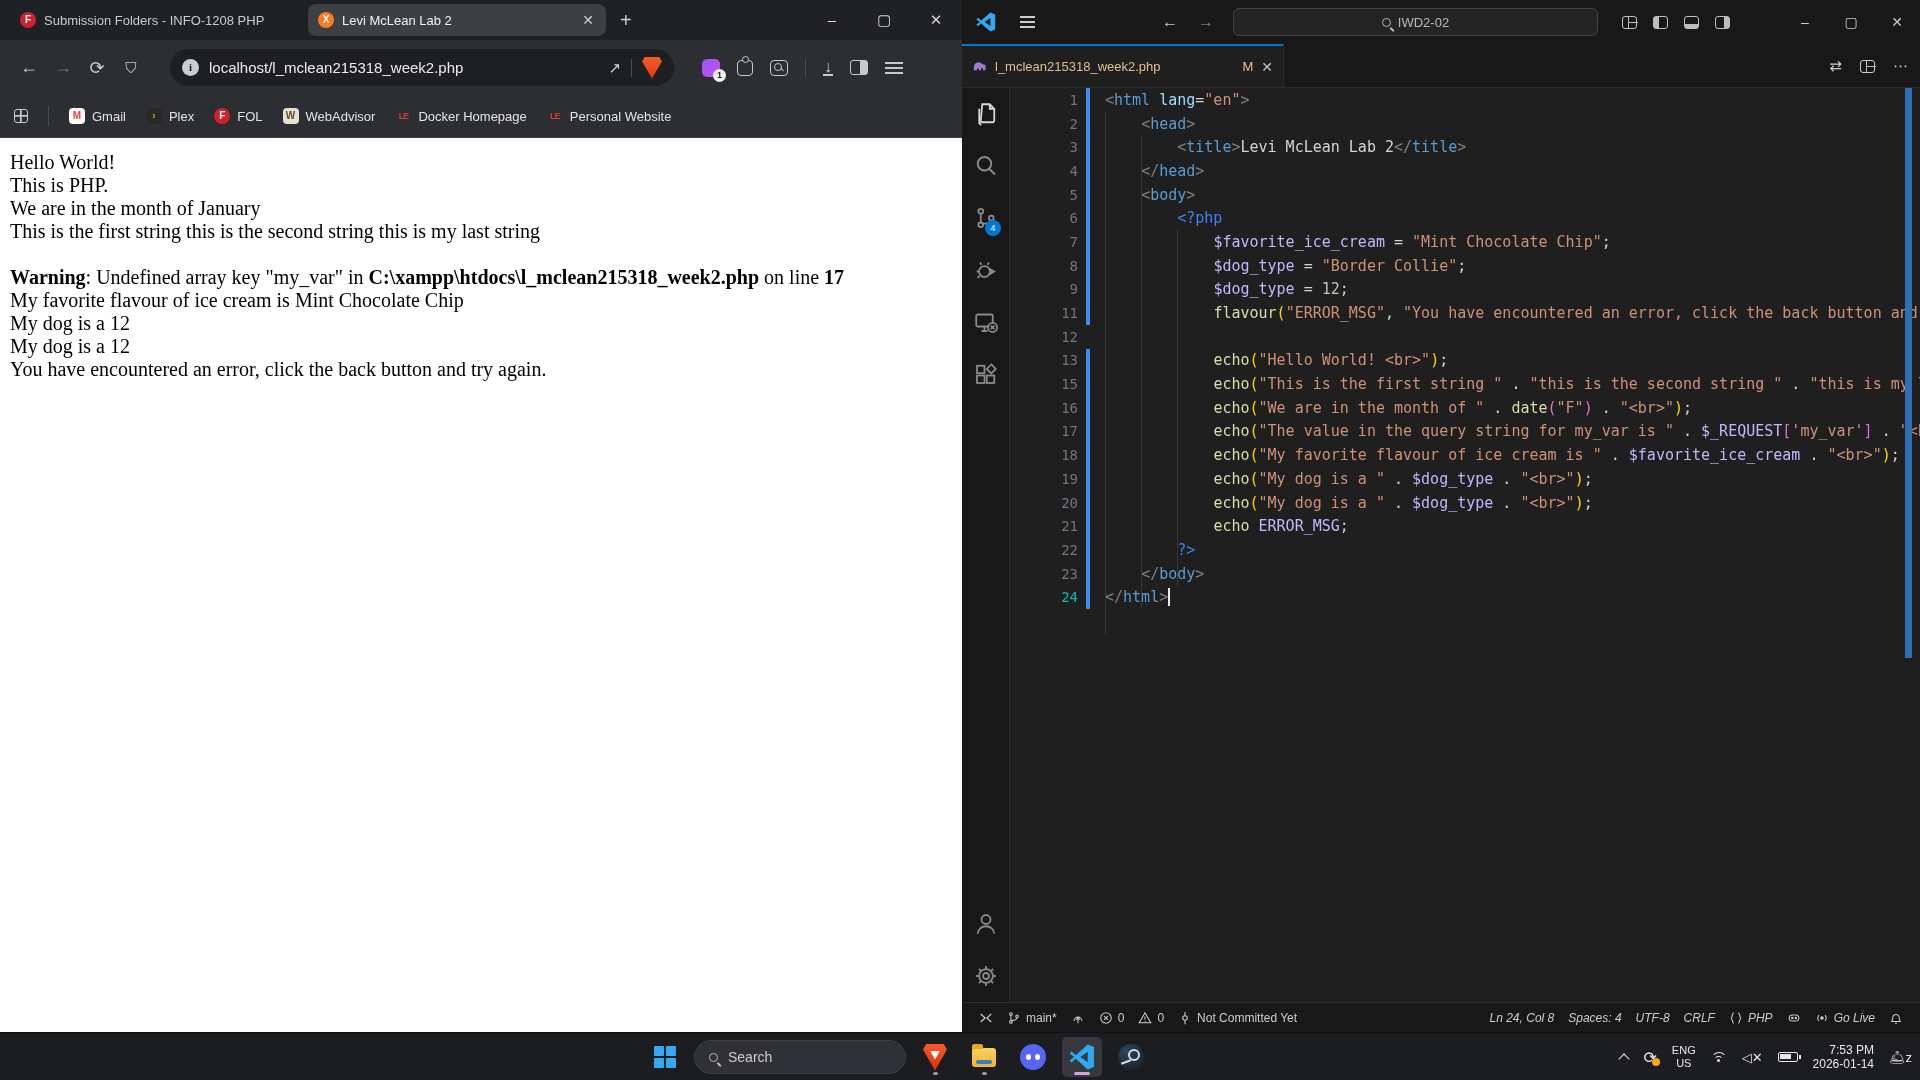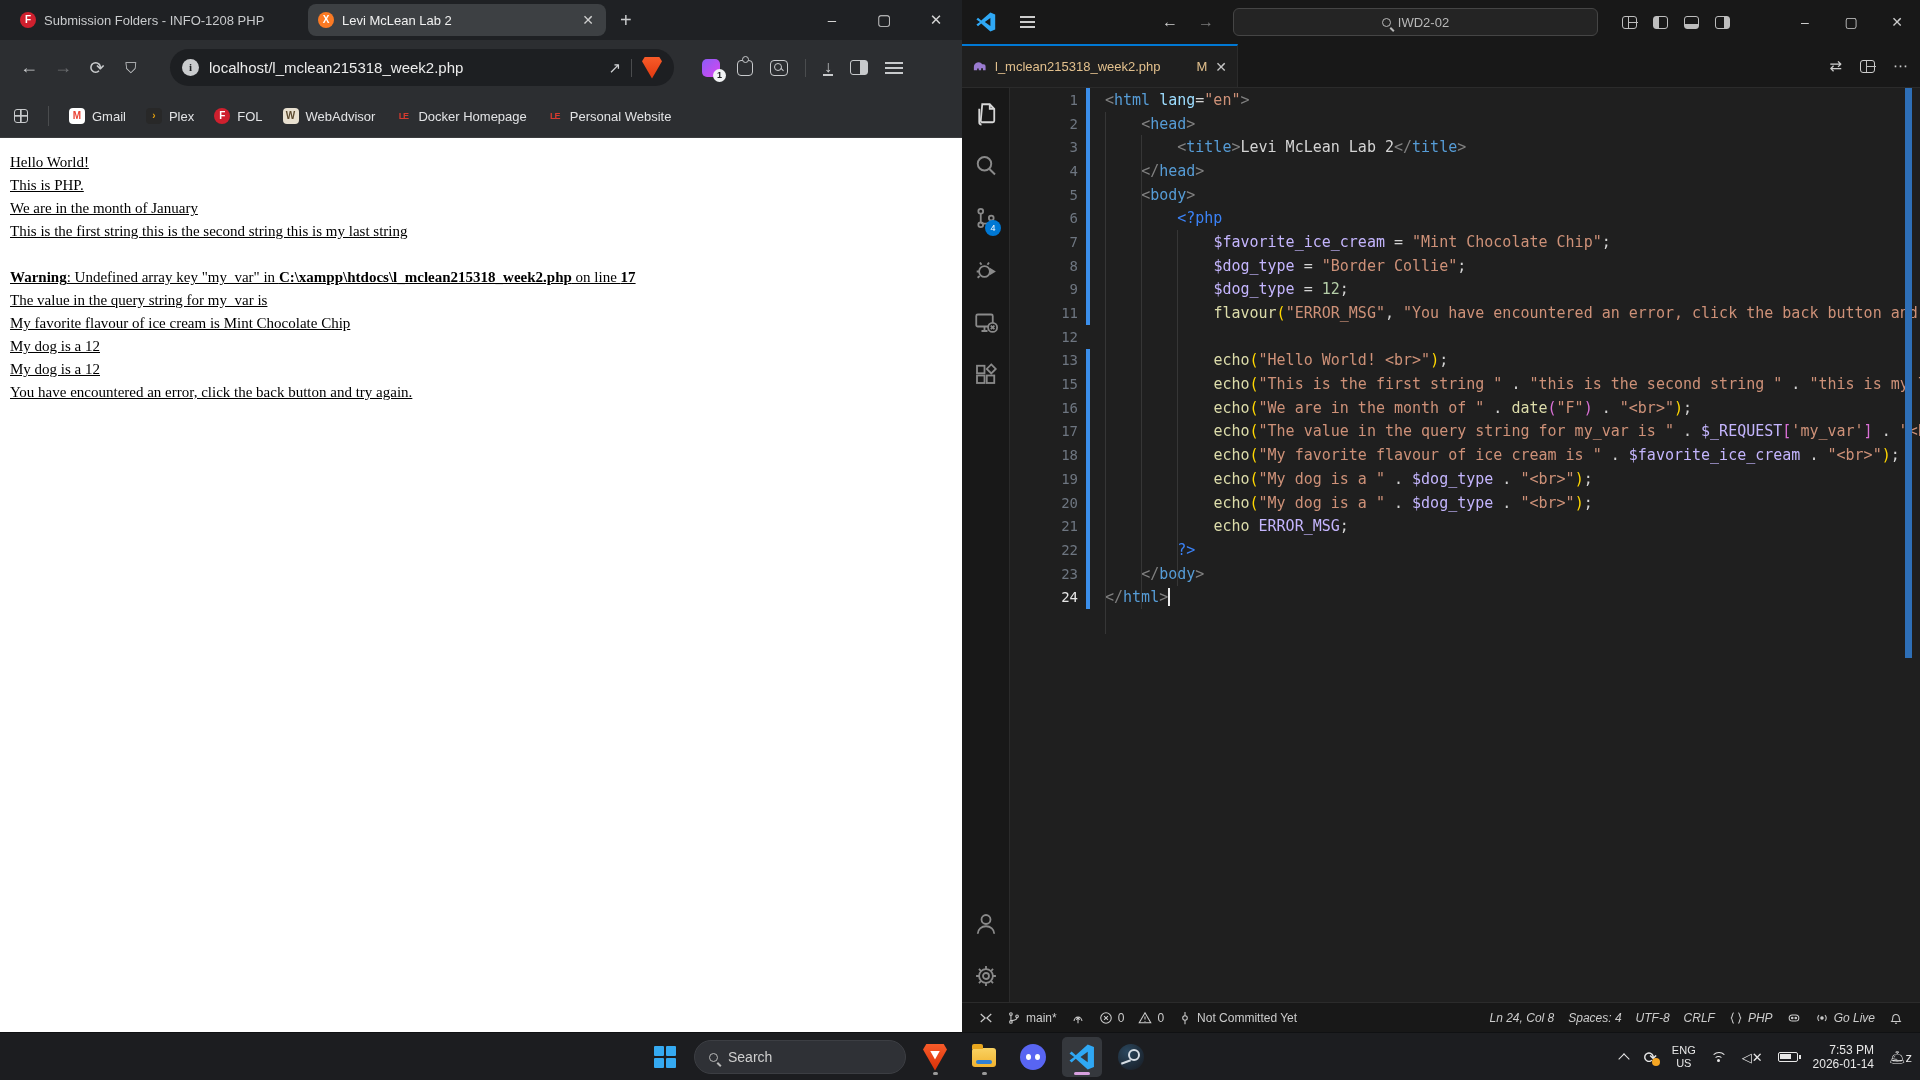--- a/index.html
+++ b/index.html
@@ -55,21 +55,21 @@
                         linear-gradient(#c8cacc,#c8cacc) center/100% 1.7px no-repeat; }
   .bm-div { width:1px; height:20px; background:#4a4c4e; }
   .bm { display:flex; align-items:center; gap:7px; }
   .fav { width:16px; height:16px; border-radius:4px; font-size:10px; font-weight:bold;
          text-align:center; line-height:16px; }
   .fav-gmail { background:#fff; color:#ea4335; }
   .fav-plex { background:#282828; color:#e5a00d; }
   .fav-fol { background:#cf202e; color:#fff; border-radius:50%; }
   .fav-webadvisor { background:#e8e0d0; color:#5b4a2f; }
   .fav-redsite { background:transparent; color:#d43a2f; font-size:9px; letter-spacing:-1px; }
-  .b-page { padding:13px 10px; color:#000; font-family:"Liberation Serif", serif; font-size:15px;text-decoration:underline; }
+  .b-page { padding:13px 10px; color:#000; font-family:"Liberation Serif", serif; font-size:20px; }
   .pline { min-height:23px; line-height:23px; white-space:nowrap; }
   .pline b { font-weight:bold; }
 
   
   #vscode { left:962px; width:958px; background:#1f1f1f; }
   .v-titlebar { height:44px; background:#181818; display:flex; align-items:center; color:#cccccc; position:relative; }
   .v-logo { margin-left:14px; width:20px; height:20px; }
   .v-burger { margin-left:24px; width:15px; height:1.6px; background:#cccccc;
               box-shadow:0 5px 0 #cccccc, 0 10px 0 #cccccc; margin-top:-10px; }
   .v-nav { position:absolute; left:200px; display:flex; gap:20px; font-size:16px; color:#cfcfcf; }
@@ -83,41 +83,41 @@
   .v-layouts { position:absolute; left:660px; display:flex; gap:16px; }
   .lay { width:15px; height:13px; border:1.3px solid #bdbdbd; border-radius:3px; position:relative; }
   .lay-left:before  { content:""; position:absolute; left:0; top:0; width:5px; height:100%; background:#bdbdbd; }
   .lay-panel:before { content:""; position:absolute; left:0; bottom:0; width:100%; height:4px; background:#bdbdbd; }
   .lay-right:before { content:""; position:absolute; right:0; top:0; width:5px; height:100%; background:#bdbdbd; }
   .lay-grid:before  { content:""; position:absolute; left:5px; top:0; width:1.3px; height:100%; background:#bdbdbd; }
   .lay-grid:after   { content:""; position:absolute; left:5px; top:5px; width:10px; height:1.3px; background:#bdbdbd; }
   .v-winctl { position:absolute; right:0; display:flex; font-size:14px; color:#cccccc; }
   .v-winctl span { width:46px; height:44px; text-align:center; line-height:44px; }
   .v-tabbar { height:44px; background:#181818; border-bottom:1px solid #2b2b2b; display:flex; position:relative; }
-  .v-tab { width:276px; background:#1f1f1f; border-top:2px solid #0078d4; border-right:1px solid #2b2b2b;
+  .v-tab { width:322px; background:#1f1f1f; border-top:2px solid #0078d4; border-right:1px solid #2b2b2b;
            display:flex; align-items:center; gap:8px; padding:0 10px; font-size:13px; color:#e2c08d; }
   .v-tab .fname { white-space:nowrap; overflow:hidden; }
   .v-tab .mod { margin-left:auto; }
   .v-tab .tclose { color:#c5c5c5; font-size:14px; }
   .v-tabicons { position:absolute; right:12px; top:0; height:44px; display:flex; align-items:center;
                 gap:18px; color:#cccccc; font-size:15px; }
   .v-body { position:absolute; top:88px; bottom:30px; left:0; right:0; display:flex; }
   .v-activity { width:48px; background:#181818; border-right:1px solid #2b2b2b;
                 display:flex; flex-direction:column; align-items:center; color:#8a8a8a; }
   .act { height:52px; display:flex; align-items:center; justify-content:center; width:100%; position:relative; }
   .act svg { width:24px; height:24px; }
   .act.on { color:#d7d7d7; }
   .act .nbadge { position:absolute; right:8px; bottom:8px; background:#0078d4; color:#fff; font-size:9px;
                  width:16px; height:16px; border-radius:50%; text-align:center; line-height:16px; }
   .act-bottom { margin-top:auto; }
   .v-editor { position:relative; flex:1; background:#1f1f1f; overflow:hidden;
               font-family:"DejaVu Sans Mono", monospace; font-size:15px; }
   .row { display:flex; height:23.7px; align-items:center; }
   .ln { width:68px; text-align:right; color:#6e7681; font-size:14px; flex:0 0 auto; }
-  .ln.cur { color:#e5e5e5; }
+  .ln.cur { color:#14b8a6; }
   .gut { width:4px; height:100%; margin-left:8px; flex:0 0 auto; }
   .gut.mark { background:#3b8eea; }
   .code { margin-left:15px; white-space:pre; overflow:hidden; flex:1; }
   .tk-tx{color:#d4d4d4} .tk-p{color:#808080} .tk-tag{color:#569cd6} .tk-attr{color:#9cdcfe}
   .tk-str{color:#ce9178} .tk-kw{color:#3b82f6} .tk-fn{color:#dcdcaa} .tk-var{color:#c4b5fd}
   .tk-num{color:#b5cea8} .tk-b1{color:#ffd700} .tk-b2{color:#da70d6}
   .guide { position:absolute; width:1px; background:#363636; }
   .overview { position:absolute; right:8px; top:0; width:7px; height:570px; background:#2e6fb7; }
   .cursor { display:inline-block; width:1.5px; height:18px; background:#ededed; vertical-align:text-bottom; }
   .v-status { position:absolute; bottom:0; left:0; right:0; height:30px; background:#181818;
@@ -254,21 +254,20 @@
         </span>
       </span>
   </div>
   <div class="b-page" id="page-content">
       <div class="pline"><span>Hello World!</span></div>
       <div class="pline"><span>This is PHP.</span></div>
       <div class="pline"><span>We are in the month of January</span></div>
       <div class="pline"><span>This is the first string this is the second string this is my last string</span></div>
       <div class="pline"></div>
       <div class="pline"><b>Warning</b><span>: Undefined array key "my_var" in </span><b>C:\xampp\htdocs\l_mclean215318_week2.php</b><span> on line </span><b>17</b></div>
-      <div class="pline"><span>The value in the query string for my_var is</span></div>
       <div class="pline"><span>My favorite flavour of ice cream is Mint Chocolate Chip</span></div>
       <div class="pline"><span>My dog is a 12</span></div>
       <div class="pline"><span>My dog is a 12</span></div>
       <div class="pline"><span>You have encountered an error, click the back button and try again.</span></div>
     </div>
 </div>
 
 <div class="win" id="vscode">
   <div class="v-titlebar">
     <svg class="v-logo" viewBox="0 0 100 100">

